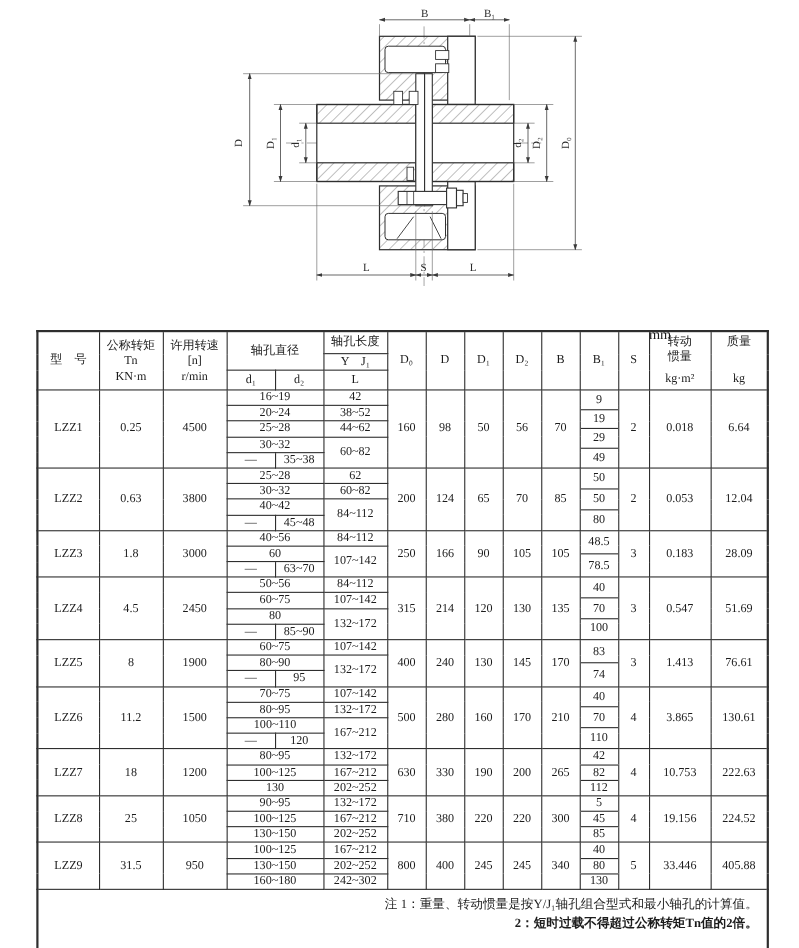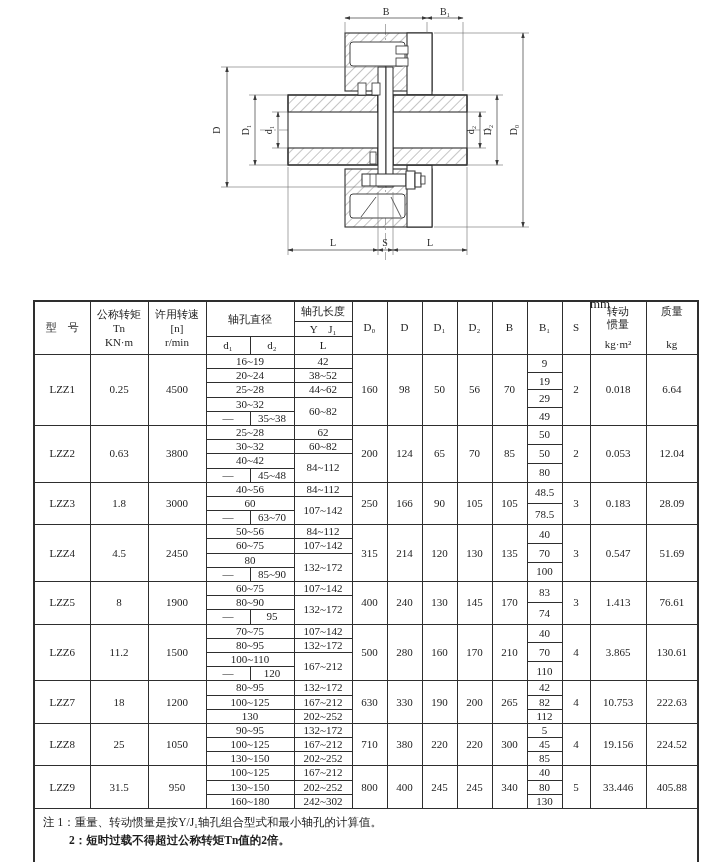--- a/index.html
+++ b/index.html
@@ -29,21 +29,21 @@
   .spec thead tr.h1 { height:20px; }
   .spec thead tr.h2 { height:15px; }
   .spec thead tr.h3 { height:17px; }
   .spec tbody tr { height:14px; }
   .hdr-lines div { line-height:1.3; }
   .hdr-gap { display:flex; flex-direction:column; justify-content:space-between; height:46px; padding:3px 12px; }
   .b1cell { padding:0; position:relative; }
   .b1stack { position:absolute; top:0; left:0; right:0; bottom:0; display:flex; flex-direction:column; }
   .b1seg { flex:1; display:flex; align-items:center; justify-content:center; border-bottom:1px solid #2e2e2e; }
   .b1seg:last-child { border-bottom:none;text-align:center; }
-  .spec tfoot td { text-align:left; padding:4px 8px 12px; font-size:11.5px; line-height:1.6; }
+  .spec tfoot td { text-align:right; padding:4px 8px 12px; font-size:11.5px; line-height:1.6; }
   .note2 { padding-left:26px;font-weight:bold; }
 </style>
 </head>
 <body>
 
 <div class="page">
 
   <svg class="diagram" width="400" height="272" viewBox="0 0 400 272">
     <defs>
       <pattern id="hatch" width="7" height="7" patternUnits="userSpaceOnUse" patternTransform="rotate(45)">

